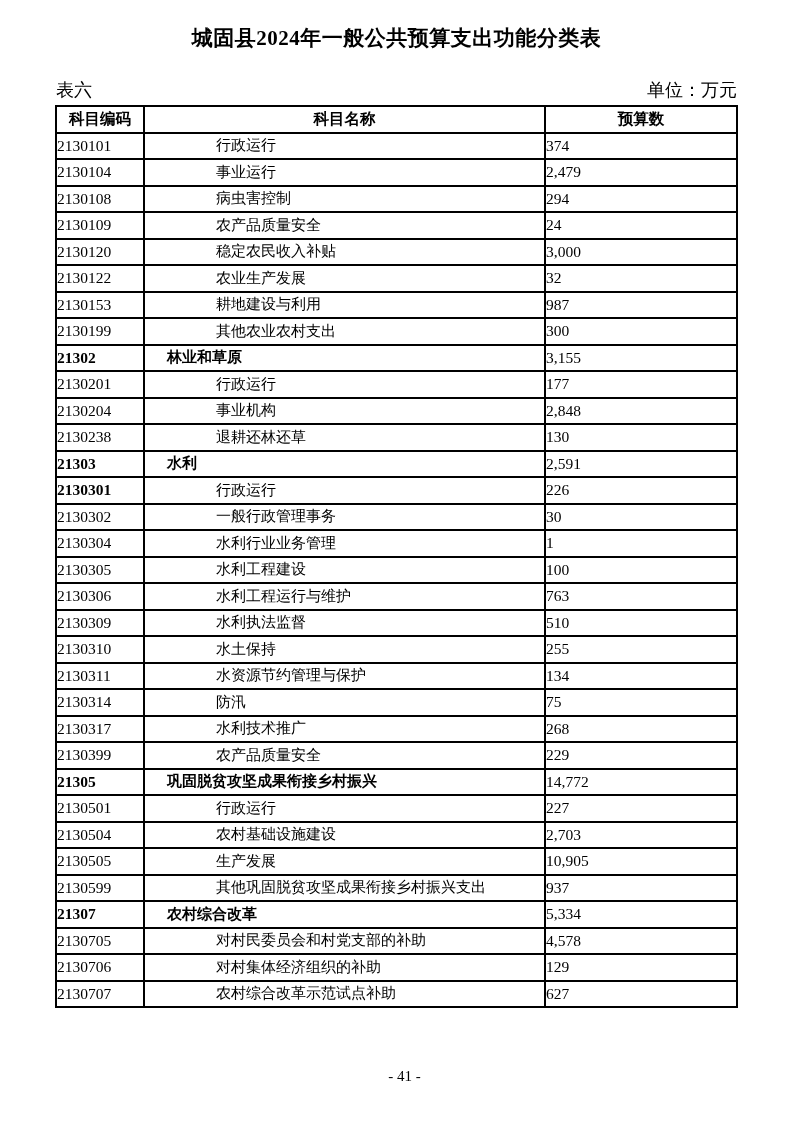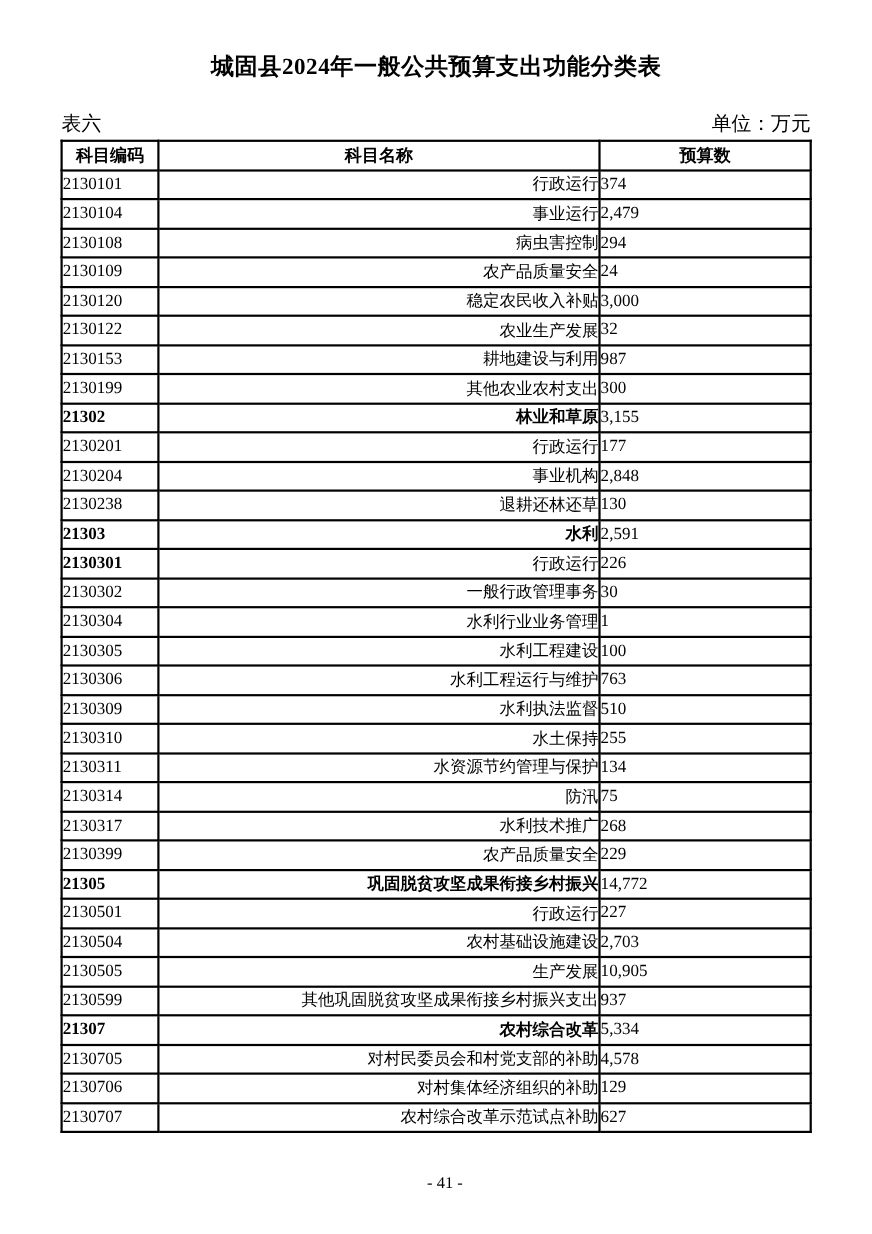--- a/index.html
+++ b/index.html
@@ -8,21 +8,21 @@
   .page {
     position: relative;
     width: 793px;
     height: 1122px;
     margin: 0 auto;
     background: #ffffff;
     color: #000000;
     overflow: hidden;
   }
   .doc-title {
-    padding-top: 46px;
+    padding-top: 24px;
     text-align: center;
     font-size: 21px;
     font-weight: bold;
     letter-spacing: 0.5px;
   }
   .meta-row {
     width: 681px;
     margin: 26px auto 3px auto;
     display: flex;
     justify-content: space-between;
@@ -44,25 +44,25 @@
     white-space: nowrap;
     vertical-align: middle;
   }
   table.budget-table { border: 1px solid #0f172a; }
   table.budget-table th {
     font-weight: bold;
     text-align: center;
     font-size: 15.5px;
   }
   td.col-code { text-align: left; padding-left: 6px; font-size: 15.5px; }
-  td.col-name { text-align: right; }
+  td.col-name { text-align: left; }
   td.col-value { text-align: left; padding-right: 8px; font-size: 15.5px; }
   tr.detail    td.col-name { padding-left: 71px; }
   tr.code-bold td.col-name { padding-left: 71px; }
-  tr.section   td.col-name { padding-left: 56px; }
+  tr.section   td.col-name { padding-left: 22px; }
   tr.section   td.col-code,
   tr.section   td.col-name,
   tr.code-bold td.col-code { font-weight: bold; }
   .page-footer {
     position: absolute;
     top: 1068px;
     left: 8px;
     width: 100%;
     text-align: center;
     font-size: 15px;

